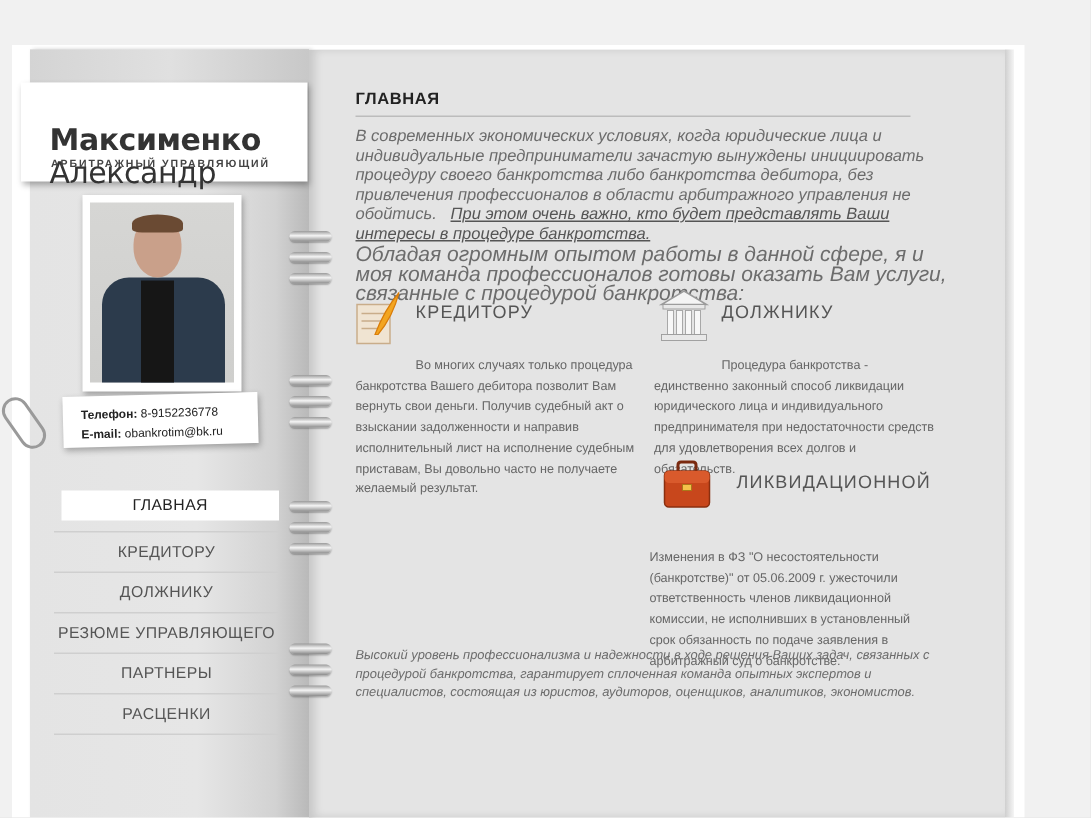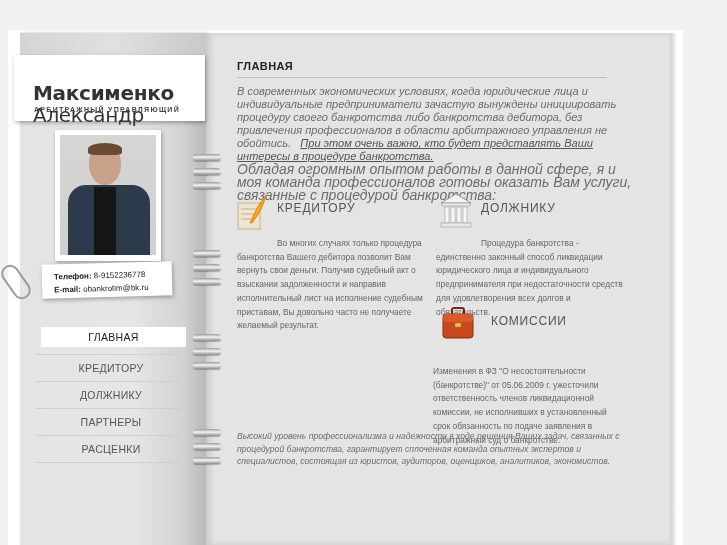--- a/index.html
+++ b/index.html
@@ -151,20 +151,21 @@
 <div class="contact-card">
   <div><b>Телефон:</b> <span>8-9152236778</span></div>
   <div><b>E-mail:</b> <span>obankrotim@bk.ru</span></div>
 </div>
 
 <nav class="nav">
   <div class="nav-item active">ГЛАВНАЯ</div>
   <div class="nav-sep"></div>
   <div class="nav-item">КРЕДИТОРУ</div>
   <div class="nav-item">ДОЛЖНИКУ</div>
+  <div class="nav-item">РЕЗЮМЕ УПРАВЛЯЮЩЕГО</div>
   <div class="nav-item">ПАРТНЕРЫ</div>
   <div class="nav-item">РАСЦЕНКИ</div>
 </nav>
 
 <div class="ring" style="top:154px"></div>
 <div class="ring" style="top:168px"></div>
 <div class="ring" style="top:182px"></div>
 <div class="ring" style="top:250px"></div>
 <div class="ring" style="top:264px"></div>
 <div class="ring" style="top:278px"></div>
@@ -208,19 +209,19 @@
   <span style="display:block;text-indent:45px">Процедура банкротства - единственно законный способ ликвидации юридического лица и индивидуального предпринимателя при недостаточности средств для удовлетворения всех долгов и обязательств.</span>
 </div>
 
 <svg class="icon" style="left:441px;top:306px" width="34" height="36" viewBox="0 0 34 36">
   <path d="M11 8 V4 Q11 2 13 2 H21 Q23 2 23 4 V8" fill="none" stroke="#7a2a10" stroke-width="2"></path>
   <rect x="2" y="8" width="30" height="24" rx="3" fill="#c8471c" stroke="#8a2f0f"></rect>
   <rect x="2" y="8" width="30" height="8" rx="3" fill="#d95a2c"></rect>
   <rect x="14" y="17" width="6" height="4" fill="#f4c24a" stroke="#a57818" stroke-width="0.6"></rect>
 </svg>
 <div class="col-title" style="left:491px;top:315px">
-  <div>КОМИССИИ</div>
+  <div>ЛИКВИДАЦИОННОЙ</div>
 </div>
 <div class="col" style="left:433px;top:351px;width:190px">
   <span>Изменения в ФЗ "О несостоятельности (банкротстве)" от 05.06.2009 г. ужесточили ответственность членов ликвидационной комиссии, не исполнивших в установленный срок обязанность по подаче заявления в арбитражный суд о банкротстве.</span>
 </div>
 
 <p class="outro">Высокий уровень профессионализма и надежности в ходе решения Ваших задач, связанных с процедурой банкротства, гарантирует сплоченная команда опытных экспертов и специалистов, состоящая из юристов, аудиторов, оценщиков, аналитиков, экономистов.</p>
 
 </body></html>

